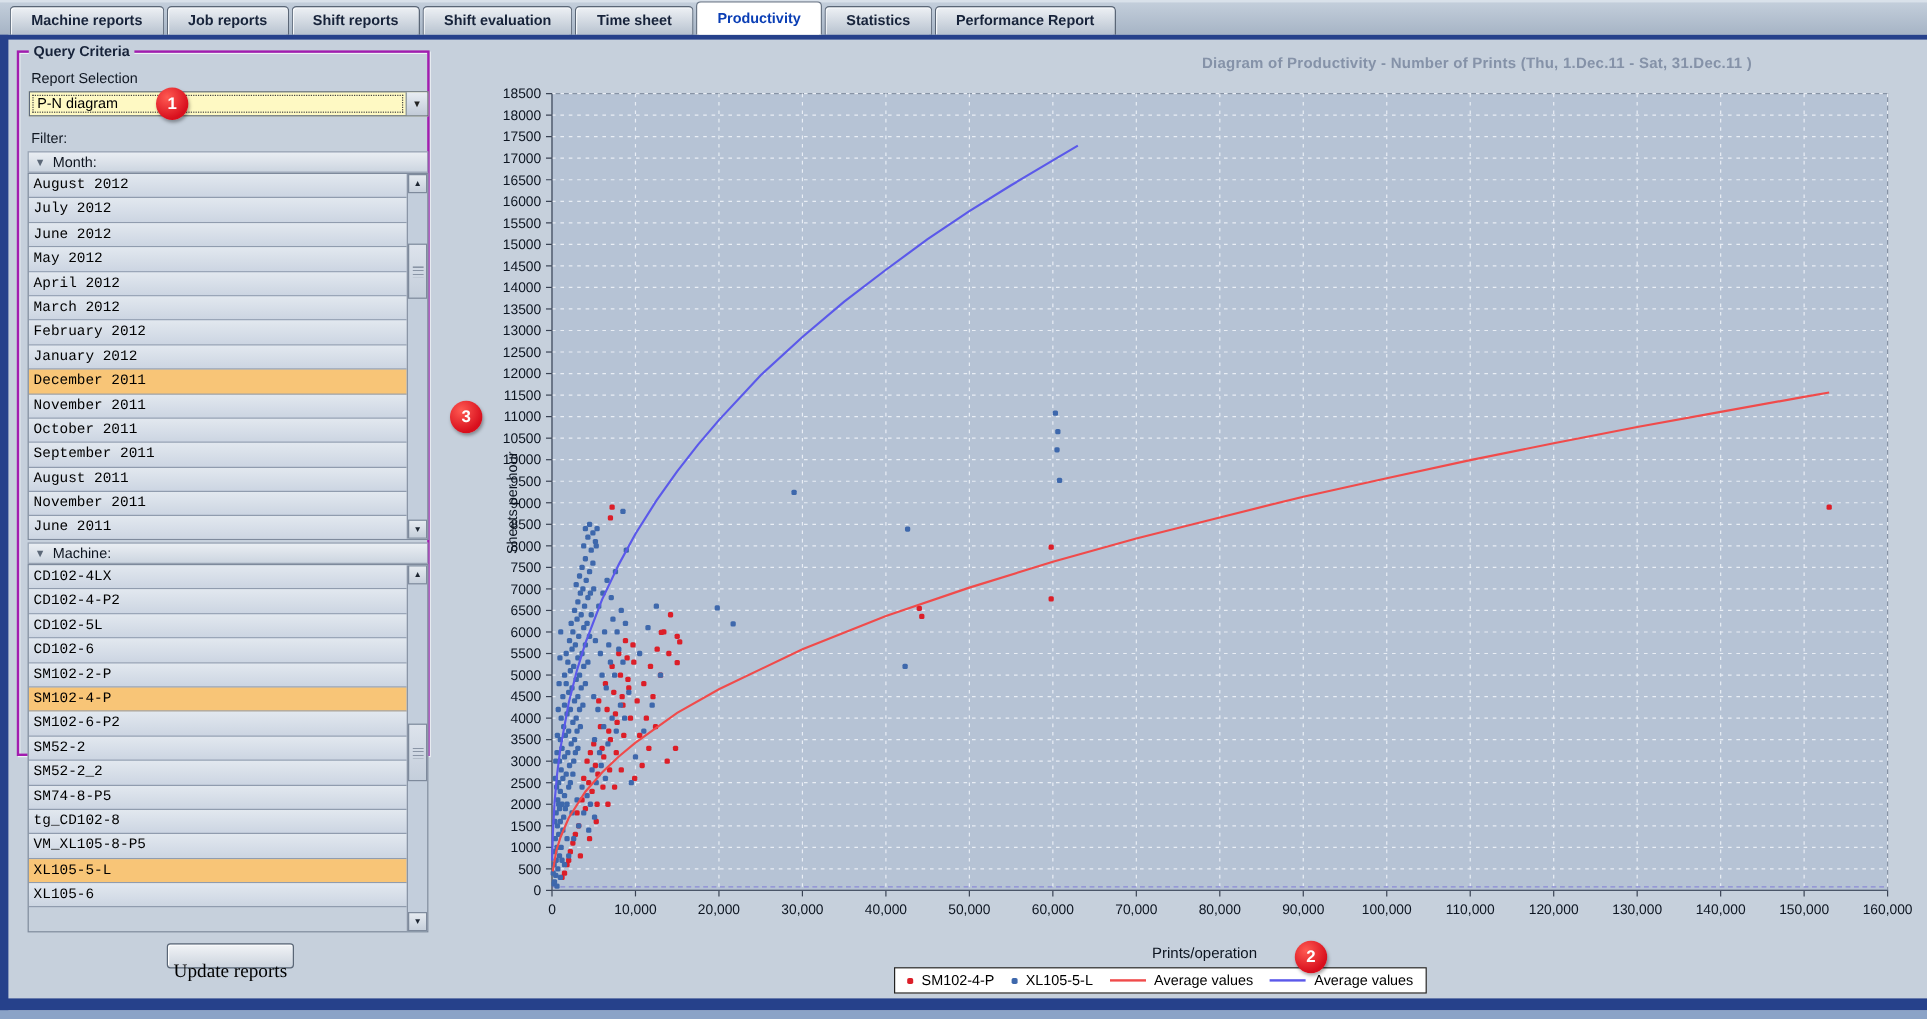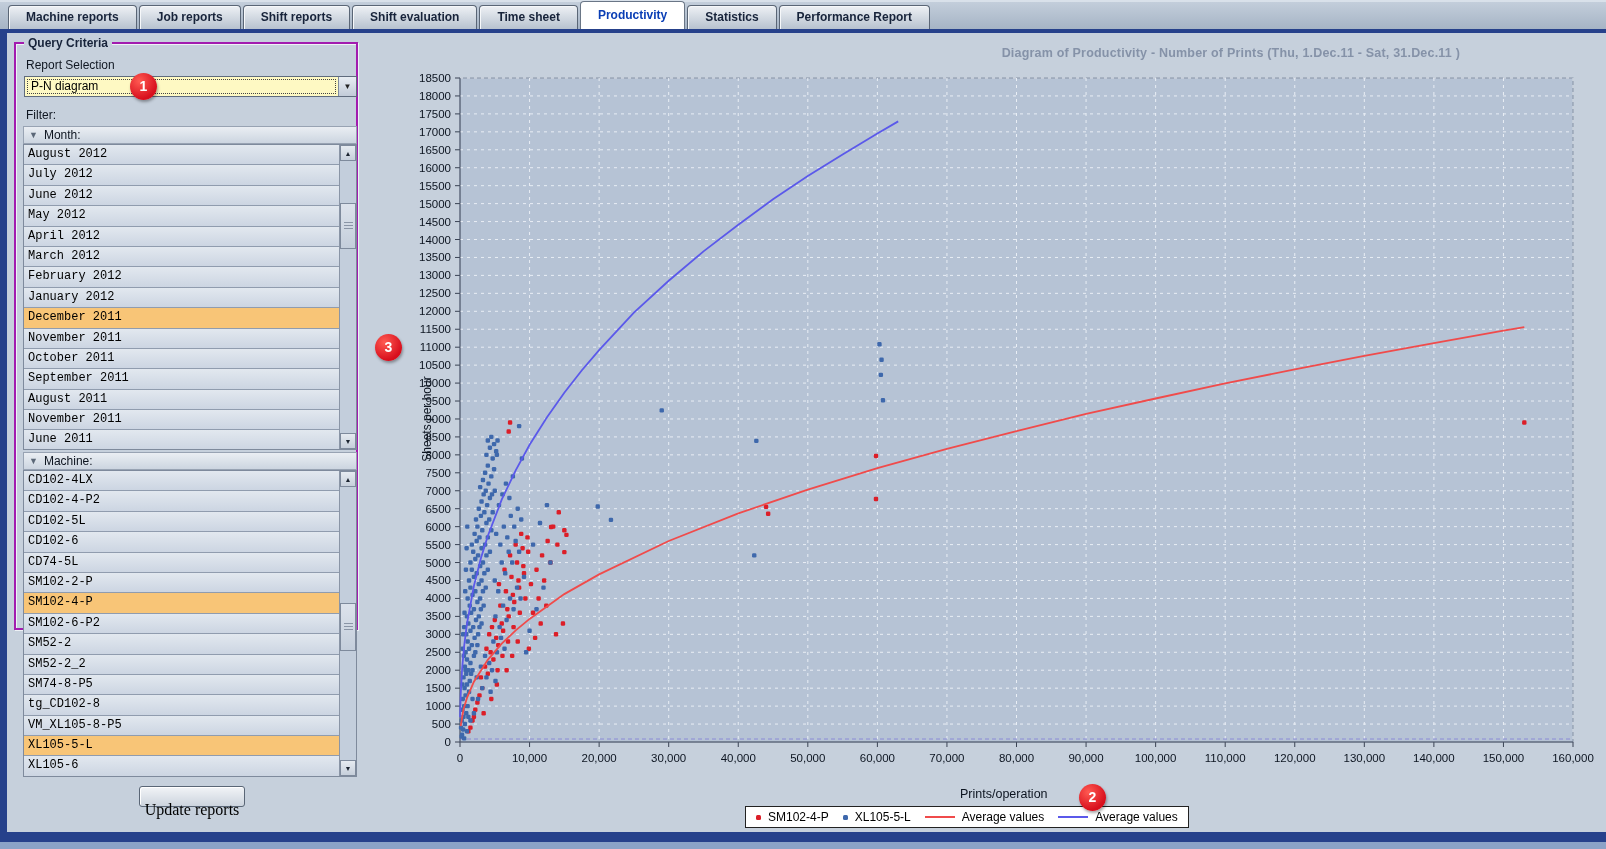--- a/index.html
+++ b/index.html
@@ -149,21 +149,20 @@
       <span class="sec-tri">▼</span>
       <span>Machine:</span>
     </div>
 
     <div class="list" style="top:426px; height:307px;">
       <div class="list-rows" id="machine-rows">
           <div class="lrow">CD102-4LX</div>
           <div class="lrow">CD102-4-P2</div>
           <div class="lrow">CD102-5L</div>
           <div class="lrow">CD102-6</div>
-          <div class="lrow">CD74-5L</div>
           <div class="lrow">SM102-2-P</div>
           <div class="lrow sel">SM102-4-P</div>
           <div class="lrow">SM102-6-P2</div>
           <div class="lrow">SM52-2</div>
           <div class="lrow">SM52-2_2</div>
           <div class="lrow">SM74-8-P5</div>
           <div class="lrow">tg_CD102-8</div>
           <div class="lrow">VM_XL105-8-P5</div>
           <div class="lrow sel">XL105-5-L</div>
           <div class="lrow">XL105-6</div>

